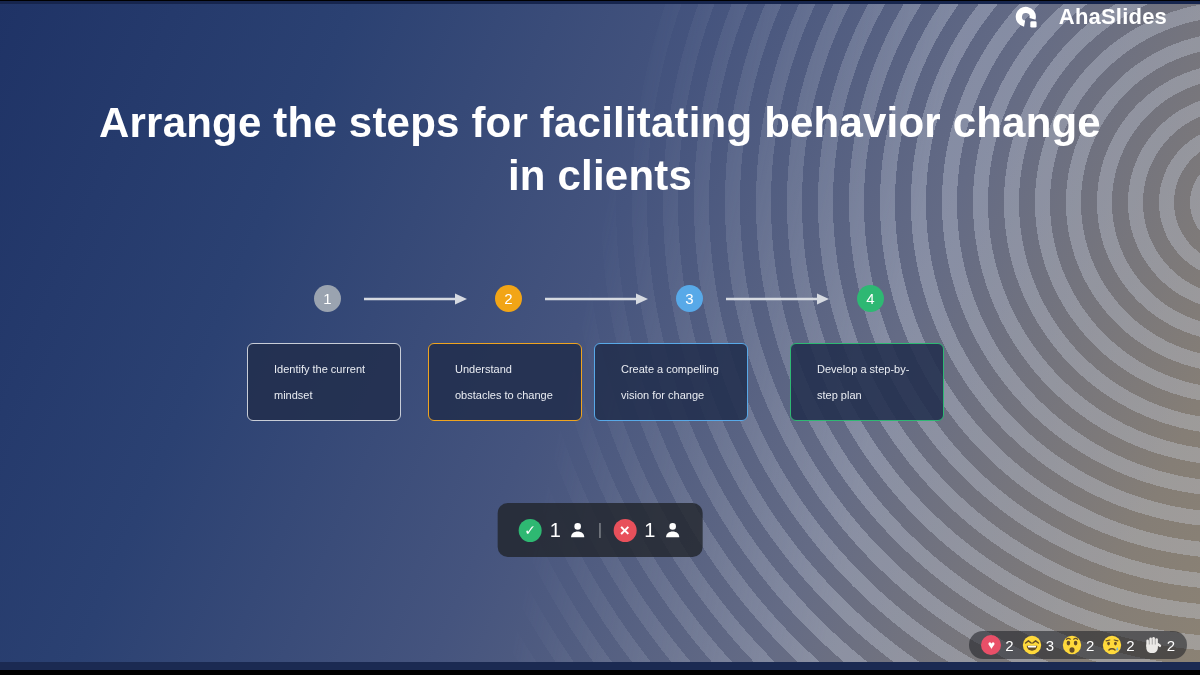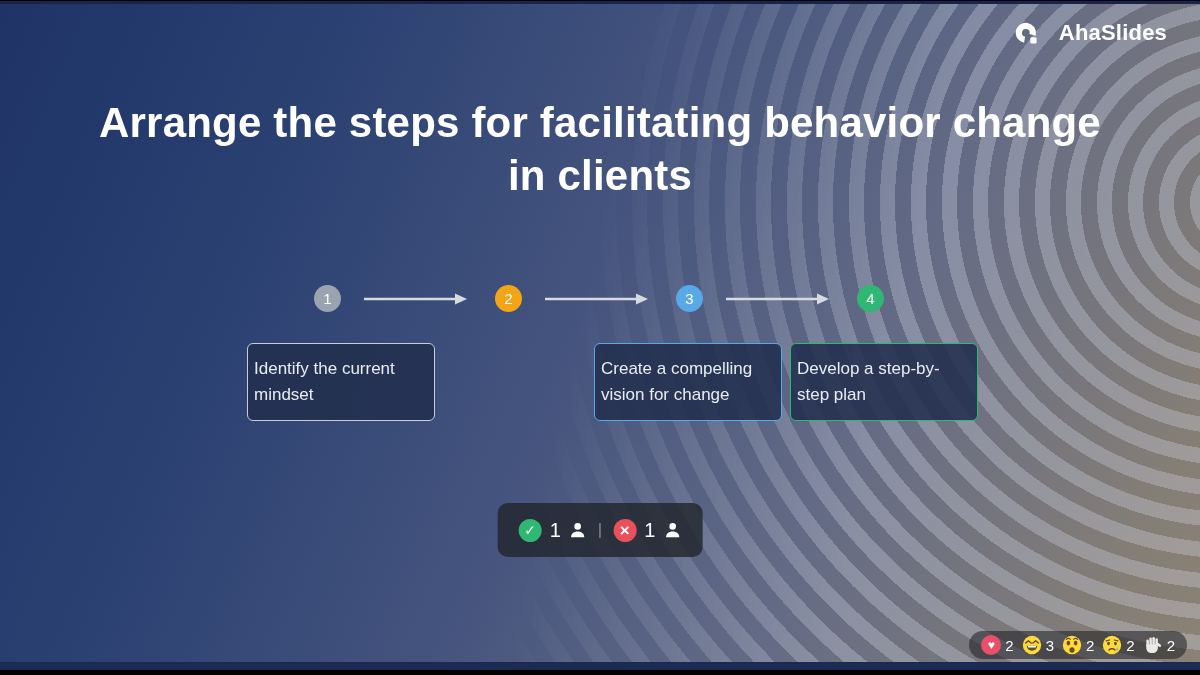--- a/index.html
+++ b/index.html
@@ -14,39 +14,39 @@
     background:repeating-radial-gradient(circle at 103% 30%,
       rgba(204,211,225,.34) 0 15px, rgba(204,211,225,0) 15px 31px);
     -webkit-mask-image:linear-gradient(102deg, rgba(0,0,0,0) 48%, #000 72%);
             mask-image:linear-gradient(102deg, rgba(0,0,0,0) 48%, #000 72%);
   }
   .edge-top{position:absolute;top:0;left:0;right:0;height:4px;
     background:linear-gradient(to bottom,#000 0 1.5px,#16254d 1.5px);z-index:5;}
   .edge-bottom{position:absolute;bottom:0;left:0;right:0;height:13px;
     background:linear-gradient(to bottom,#1b2a52 0 8px,#000 8px);z-index:5;}
 
-  .logo{position:absolute;top:20px;right:33px;display:flex;align-items:center;gap:20px;z-index:4;}
+  .logo{position:absolute;top:4px;right:33px;display:flex;align-items:center;gap:20px;z-index:4;}
   .logo-text{color:#fff;font-weight:bold;font-size:22px;letter-spacing:.2px;}
 
   .title{position:absolute;top:68px;left:0;right:0;padding:0 80px;z-index:3;
     text-align:center;color:#fff;font-size:42px;line-height:53px;font-weight:bold;letter-spacing:.2px;}
 
   .sequence{position:absolute;inset:0;z-index:3;}
   .dot{position:absolute;top:285px;width:27px;height:27px;border-radius:50%;
     display:flex;align-items:center;justify-content:center;color:#fff;font-size:15px;}
   .dot-1{left:314px;background:#9aa3b0;}
   .dot-2{left:495px;background:#f2a516;}
   .dot-3{left:676px;background:#58a9e8;}
   .dot-4{left:857px;background:#2eb873;}
   .arrow{position:absolute;top:292px;width:105px;height:14px;}
   .arrow-1{left:363px;} .arrow-2{left:544px;} .arrow-3{left:725px;}
 
-  .card{position:absolute;top:343px;width:188px;box-sizing:border-box;
-    background:rgba(34,47,77,.88);border-radius:6px;padding:12px 6px;
-    color:#e9ecf2;font-size:17px;line-height:26px;}
+  .card{position:absolute;top:343px;width:154px;box-sizing:border-box;
+    background:rgba(34,47,77,.88);border-radius:6px;padding:12px 26px;
+    color:#e9ecf2;font-size:11px;line-height:26px;}
   .card-1{left:247px;border:1.6px solid #c8cdd7;}
   .card-2{left:428px;border:1.6px solid #efa41f;}
   .card-3{left:594px;border:1.6px solid #58a9e8;}
   .card-4{left:790px;border:1.6px solid #2eb873;}
 
   .results{position:absolute;top:503px;left:600px;transform:translateX(-50%);
     height:54px;z-index:3;background:rgba(32,36,42,.8);border-radius:10px;
     display:flex;align-items:center;gap:8px;padding:0 21px;color:#fff;font-size:20px;}
   .res-circle{width:23px;height:23px;border-radius:50%;display:flex;align-items:center;
     justify-content:center;color:#fff;font-weight:bold;flex:none;}
@@ -102,20 +102,21 @@
     <svg class="arrow arrow-2" viewBox="0 0 105 14">
       <line x1="1" y1="7" x2="92" y2="7" stroke="#d6dae1" stroke-width="2.6"></line>
       <polygon points="92,1.5 104,7 92,12.5" fill="#d6dae1"></polygon>
     </svg>
     <svg class="arrow arrow-3" viewBox="0 0 105 14">
       <line x1="1" y1="7" x2="92" y2="7" stroke="#d6dae1" stroke-width="2.6"></line>
       <polygon points="92,1.5 104,7 92,12.5" fill="#d6dae1"></polygon>
     </svg>
 
     <div class="card card-1"><span>Identify the current mindset</span></div>
+    <div class="card card-2"><span>Understand obstacles to change</span></div>
     <div class="card card-3"><span>Create a compelling vision for change</span></div>
     <div class="card card-4"><span>Develop a step-by-step plan</span></div>
   </div>
 
   <div class="results">
     <span class="res-circle res-correct">✓</span>
     <span>1</span>
     <svg width="18" height="18" viewBox="0 0 24 24" class="emoji-svg">
       <circle cx="12" cy="7.2" r="4.4" fill="#fff"></circle>
       <path d="M3.2 21.5 c0 -4.8 3.9 -7.6 8.8 -7.6 s8.8 2.8 8.8 7.6 z" fill="#fff"></path>

